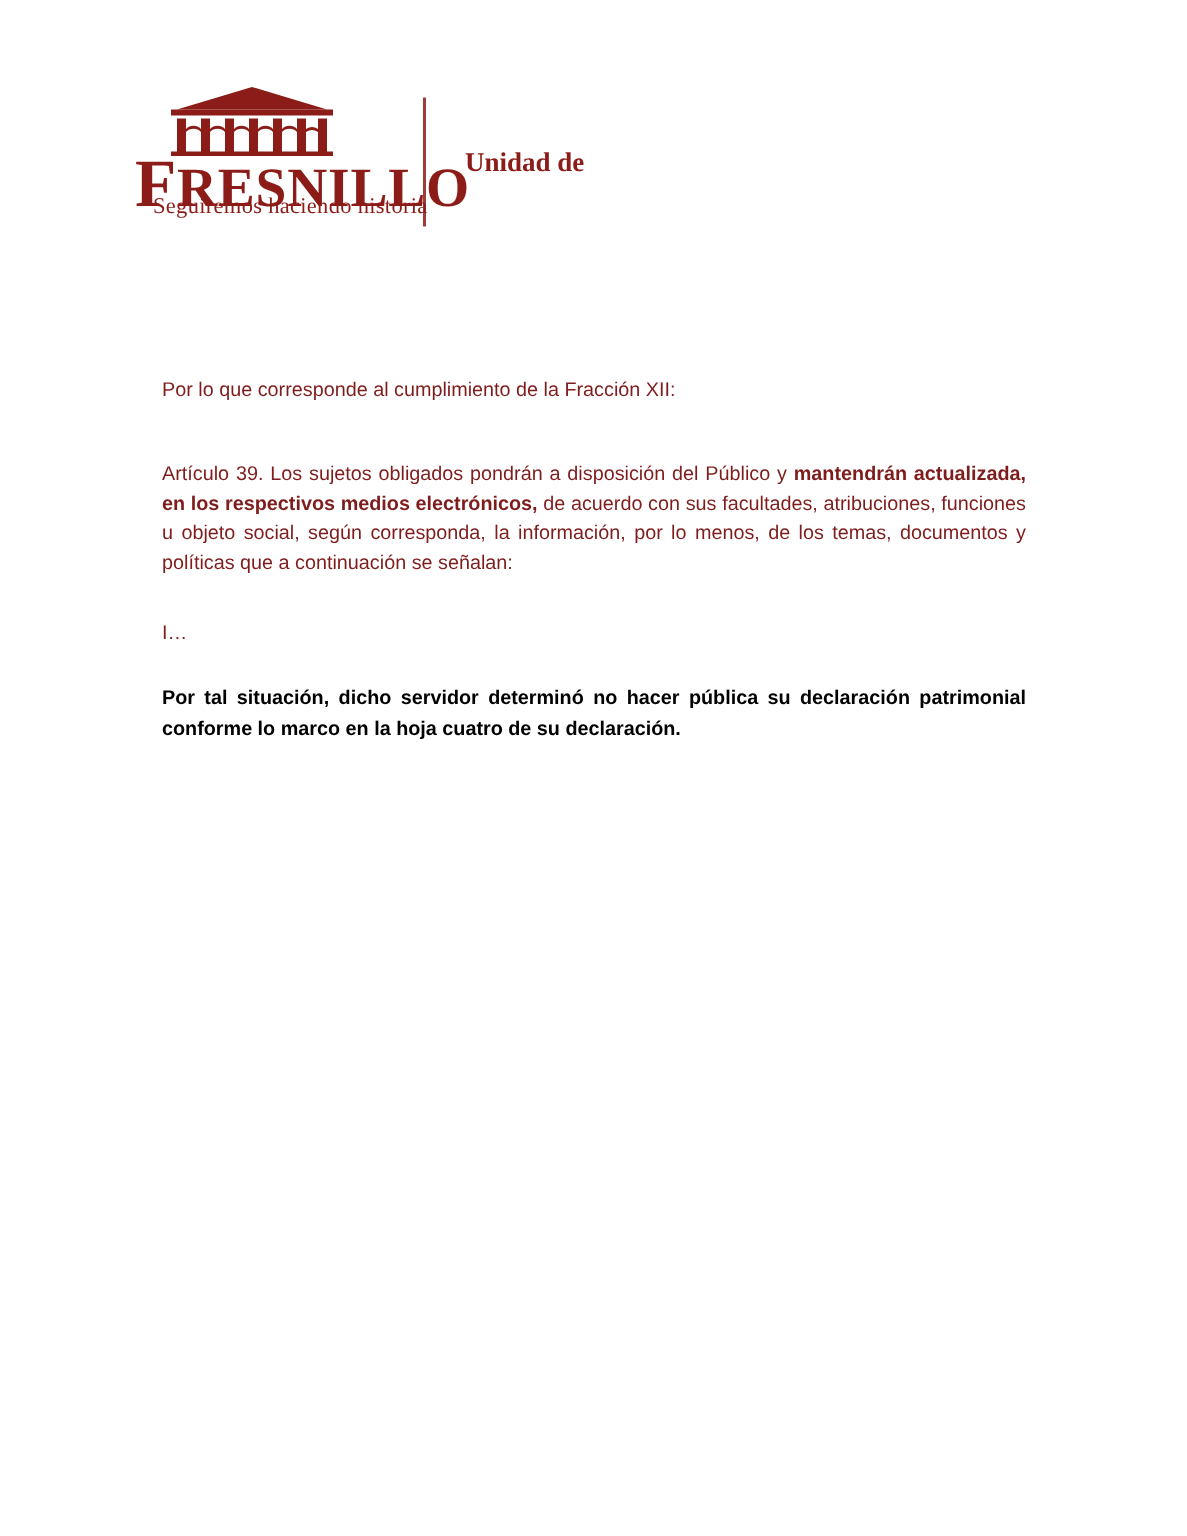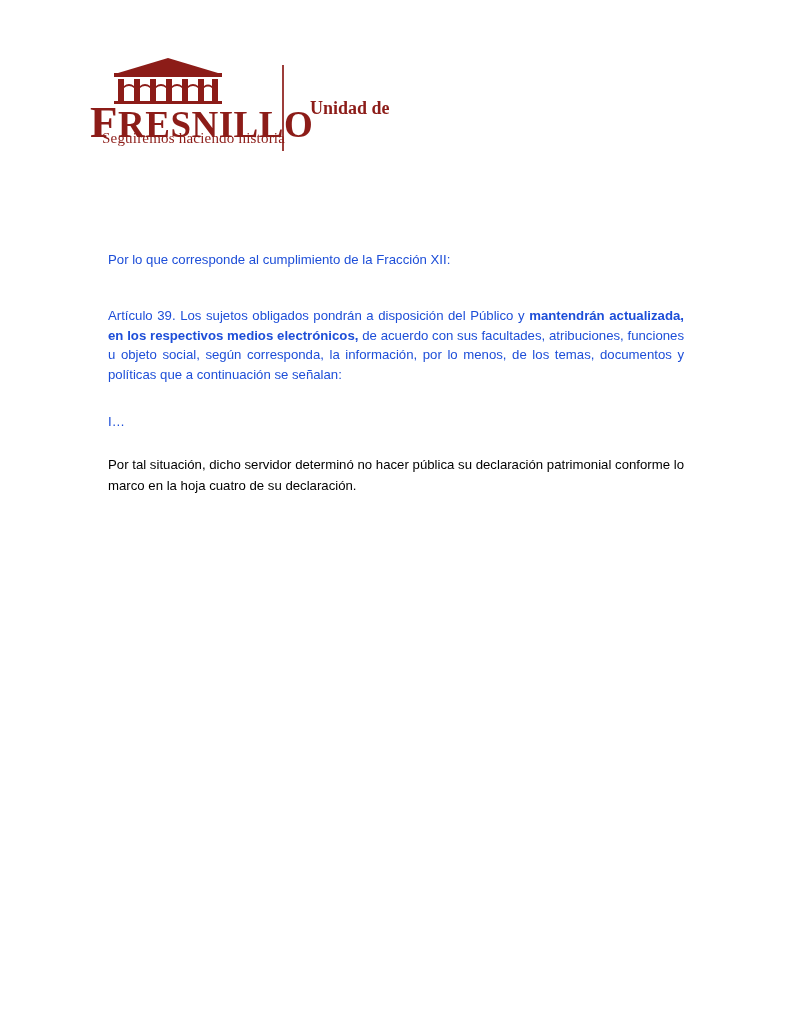--- a/index.html
+++ b/index.html
@@ -90,21 +90,21 @@
     position: absolute;
     left: 108px;
     top: 250px;
     width: 576px;
   }
   .para {
     font-size: 13.2px;
     line-height: 1.5;
     text-align: justify;
     margin: 0 0 16px 0;
-    color: #1d4ed8;
+    color: #7f1d1d;
   }
 
   .p-first { margin-bottom: 36px; }
   .p-law { margin-bottom: 18px; }
   .p-art { margin-bottom: 27px; }
   .p-roman { margin-bottom: 22px; }
 
   b, .bold { font-weight: bold; }
 
   
@@ -120,20 +120,21 @@
   .fraction-xii .emph {
     font-weight: bold;
     font-size: 17.5px;
   }
 
   .p-final {
     font-size: 13.2px;
     line-height: 1.6;
     text-align: justify;
     margin: 0;
+    font-weight: bold;
   }
 </style>
 </head>
 <body>
 
 <div class="page">
 
   <div class="header">
 
     <div class="brand">

